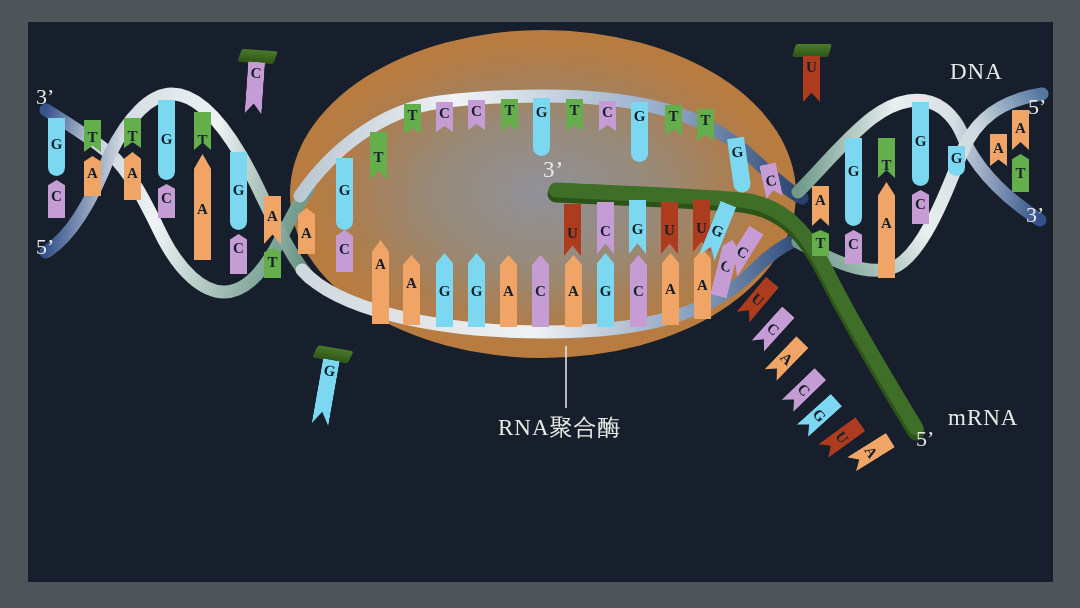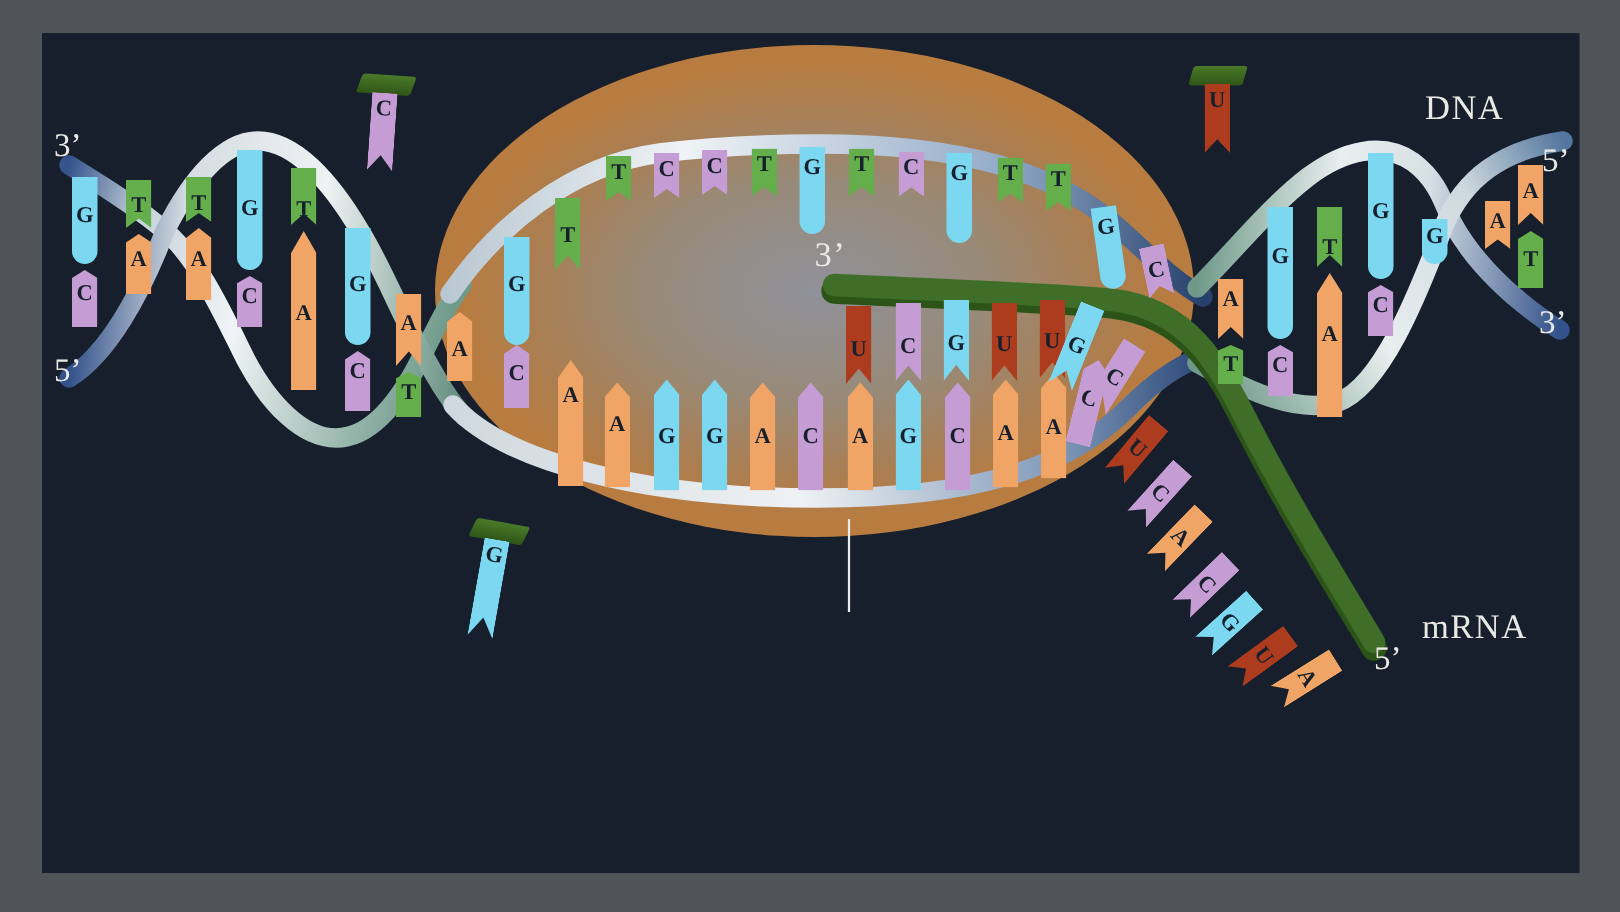--- a/index.html
+++ b/index.html
@@ -317,13 +317,14 @@
     </div>
 
   <div class="lbl prime" style="left:36px;top:86px">3’</div>
   <div class="lbl prime" style="left:36px;top:236px">5’</div>
   <div class="lbl big" style="left:950px;top:60px">DNA</div>
   <div class="lbl prime" style="left:1028px;top:96px">5’</div>
   <div class="lbl prime" style="left:1026px;top:204px">3’</div>
   <div class="lbl big" style="left:543px;top:158px">3’</div>
   <div class="lbl big" style="left:948px;top:406px">mRNA</div>
   <div class="lbl prime" style="left:916px;top:428px">5’</div>
+  <div class="lbl big" style="left:498px;top:416px">RNA聚合酶</div>
 </div>
 
 </body></html>

